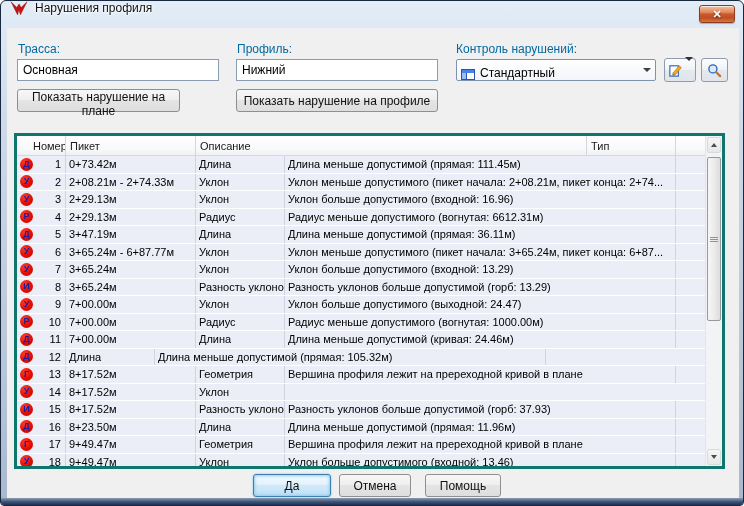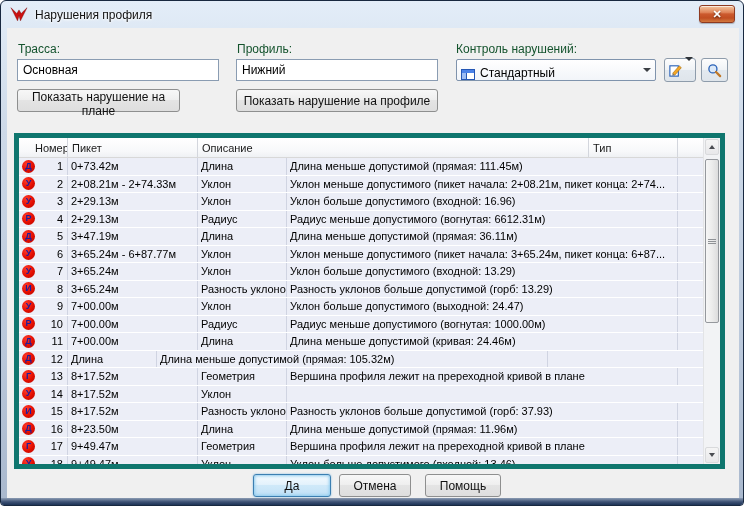--- a/index.html
+++ b/index.html
@@ -12,39 +12,39 @@
     background:linear-gradient(180deg,#e3edf8 0%, #cdd9e8 26%, #b9c7da 70%, #a9b8cd 100%);
     overflow:hidden;
   }
   .window::after {
     content:""; position:absolute; left:0; right:0; bottom:0; height:7px;
     background:linear-gradient(180deg,#8c9cb4 0%, #3d5174 55%, #1d3356 100%);
   }
 
   
   .titlebar { position:absolute; left:0; top:0; right:0; height:27px;
-    display:flex; align-items:center; padding-left:9px; gap:7px; }
+    display:flex; padding-left:9px; gap:7px; }
   .titlebar .title { font-size:12px; color:#111;
     text-shadow:0 0 4px #fff, 0 1px 2px #fff; }
   .app-icon { width:18px; height:16px; display:inline-block; }
   .close-btn {
     position:absolute; top:4px; right:8px; width:36px; height:18px;
     border:1px solid #8e3a21; border-radius:3px;
     background:linear-gradient(180deg,#f3c6a0 0%, #e0855a 40%, #cc5a2e 50%, #c14e22 75%, #d2793f 100%);
     box-shadow:inset 0 1px 0 rgba(255,255,255,.65), 0 1px 1px rgba(0,0,0,.25);
     color:#fff; font-size:11px; font-weight:bold; line-height:16px; text-align:center;
     cursor:default;
   }
   .close-btn span { text-shadow:0 1px 2px rgba(0,0,0,.55); }
 
   
   .client { position:absolute; left:6px; top:27px; width:732px; height:471px;
     background:#f0f0f0; }
 
-  .lbl { position:absolute; font-size:12px; color:#14532d; }
+  .lbl { position:absolute; font-size:12px; color:#0369a1; }
   .txt {
     position:absolute; height:22px; border:1px solid #8a9cb2; background:#fff;
     font-family:"Liberation Sans", sans-serif; font-size:12px; color:#000;
     padding:0 5px; outline:none;
   }
   .pushbtn {
     position:absolute; height:23px;
     border:1px solid #8e8f8f; border-radius:3px;
     background:linear-gradient(180deg,#f7f7f7 0%, #efefef 45%, #e4e4e4 50%, #dedede 100%);
     font-family:"Liberation Sans", sans-serif; font-size:12px; color:#111;
@@ -67,21 +67,21 @@
   .tri-down { width:0; height:0; border-left:4px solid transparent; border-right:4px solid transparent; border-top:4px solid #3b3f44; }
   .toolbtn {
     position:absolute; height:24px; border:1px solid #8e9cab; border-radius:3px;
     background:linear-gradient(180deg,#fdfdfd 0%, #f0f3f6 48%, #e3e9ef 52%, #dfe5eb 100%);
     display:flex; align-items:center; justify-content:center; gap:2px; cursor:default;
   }
 
   
   .grid {
     position:absolute; left:7px; top:105px; width:711px; height:336px;
-    background:#fff; border:5px solid #0f766e; overflow:hidden;
+    background:#fff; border:3px solid #0f766e; overflow:hidden;
   }
   .grid-head { display:flex; height:20px;
     background:linear-gradient(180deg,#ffffff 0%, #f7f8fa 70%, #eff1f4 100%);
     border-bottom:1px solid #d8d8d8; font-size:11px; color:#1a1a1a; }
   .hcell { display:flex; align-items:center; padding-left:4px;
     border-right:1px solid #d3d6dd; overflow:hidden; white-space:nowrap; }
   .hc1 { width:49px; padding-left:16px; }
   .hc2 { width:130px; }
   .hc3 { width:89px; }
   .hc4 { width:391px; }

